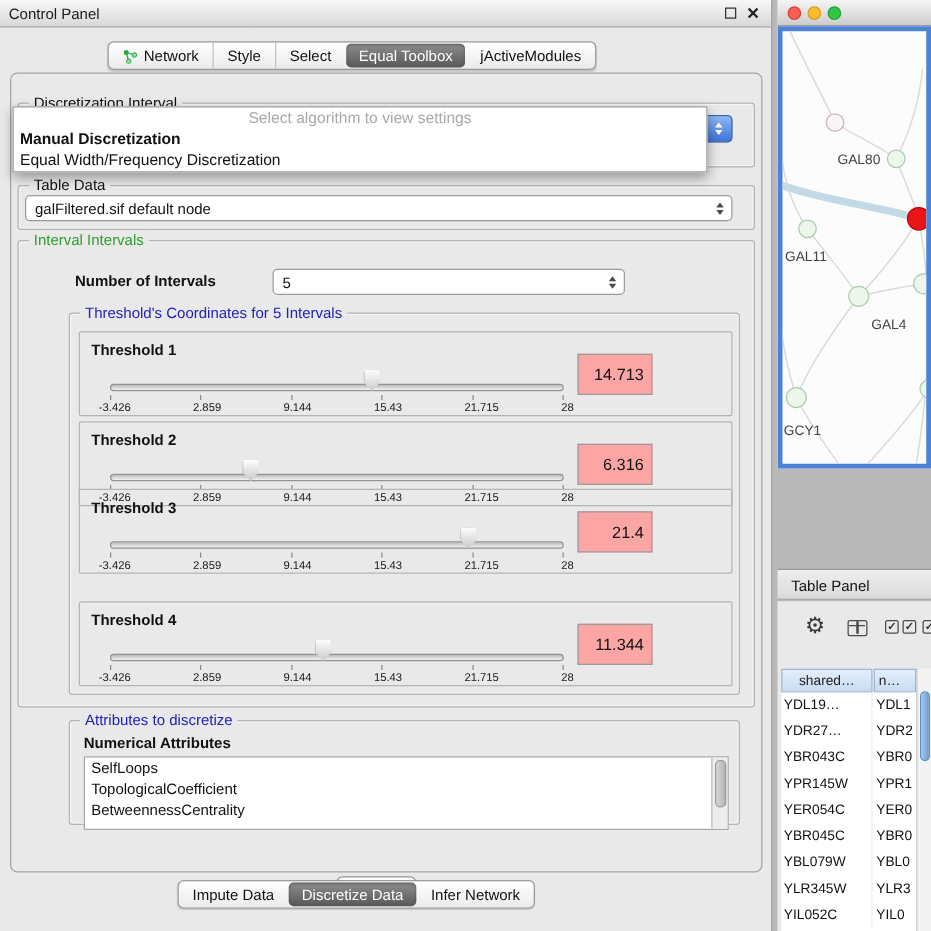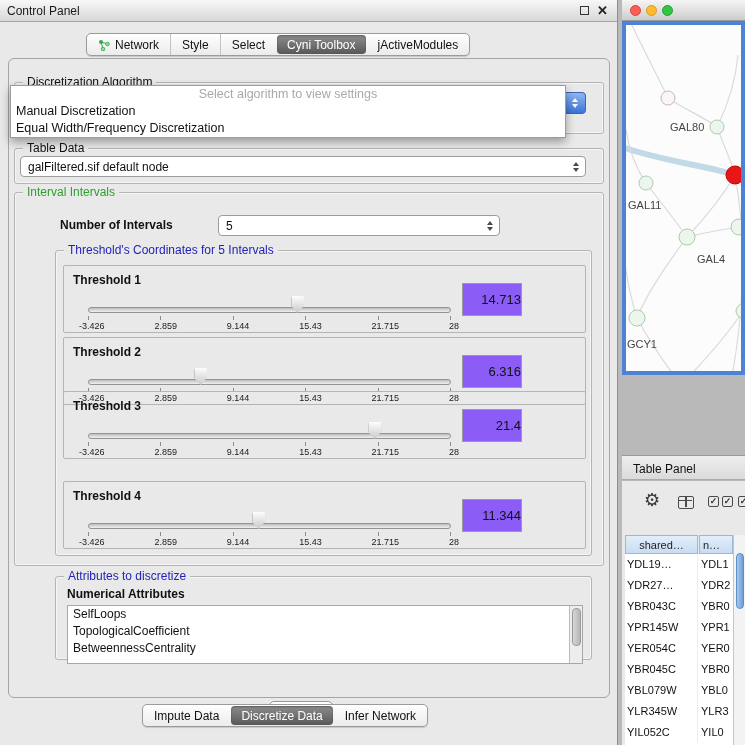--- a/index.html
+++ b/index.html
@@ -38,21 +38,21 @@
   .tri-up{width:0;height:0;border-left:3.5px solid transparent;border-right:3.5px solid transparent;border-bottom:4.5px solid #4a4a4a;display:block;}
   .tri-dn{width:0;height:0;border-left:3.5px solid transparent;border-right:3.5px solid transparent;border-top:4.5px solid #4a4a4a;display:block;}
   .blue-cap{position:absolute;right:-1px;top:-1px;bottom:-1px;width:23px;border-radius:4px;background:linear-gradient(#8fb7f1,#3a74d9);border:1px solid #3a66b0;display:flex;flex-direction:column;align-items:center;justify-content:center;gap:2px;}
   .blue-cap .tri-up{border-bottom-color:#fff;}
   .blue-cap .tri-dn{border-top-color:#fff;}
 
   
   #algo-popup{position:absolute;left:10px;top:85px;width:556px;background:#fff;border:1px solid #9c9c9c;box-shadow:0 4px 9px rgba(0,0,0,.35);z-index:10;}
   #algo-popup .opt{font-size:12.5px;line-height:17px;padding-left:5px;color:#111;}
   #algo-popup .opt.placeholder{text-align:center;color:#a9a9a9;padding-left:0;}
-  #algo-popup .opt.strong{font-weight:normal;}
+  #algo-popup .opt.strong{font-weight:bold;}
 
   #disc-group{left:14px;top:82px;width:590px;height:52px;z-index:1;}
   #algo-combo{left:20px;top:92px;width:566px;height:22px;}
   #tabledata-group{left:14px;top:148px;width:590px;height:36px;}
   #tabledata-combo{left:20px;top:156px;width:566px;height:21px;}
 
   #interval-group{left:14px;top:192px;width:590px;height:374px;}
   .bold-label{position:absolute;font-weight:bold;font-size:12px;color:#111;white-space:nowrap;}
   #numint-label{left:60px;top:218px;}
   #numint-combo{left:218px;top:215px;width:282px;height:21px;}
@@ -60,21 +60,21 @@
 
   .thr{position:absolute;left:7px;width:523px;height:68px;border:1px solid #b5b5b5;border-radius:2px;}
   .thr-label{position:absolute;left:9px;top:7px;font-weight:bold;font-size:12px;}
   .slider{position:absolute;left:24px;top:0;width:363px;height:68px;}
   .track{position:absolute;left:0;right:0;top:41px;height:6px;background:linear-gradient(#bdbdbd,#f1f1f1);border:1px solid #949494;border-radius:3px;}
   .thumb{position:absolute;top:30px;width:13px;height:17px;transform:translateX(-50%);background:linear-gradient(#fdfdfd,#c9c9c9);clip-path:polygon(8% 0%,92% 0%,100% 10%,100% 58%,50% 100%,0% 58%,0% 10%);filter:drop-shadow(0 0 1px rgba(0,0,0,.65));}
   .ticks{position:absolute;left:0;right:0;top:50px;height:4px;display:flex;justify-content:space-between;}
   .ticks i{width:1px;height:4px;background:#8a8a8a;display:block;}
   .scale{position:absolute;left:-9px;right:-8px;top:55px;display:flex;justify-content:space-between;}
   .scale-label{font-size:9px;color:#1a1a1a;}
-  .valuebox{position:absolute;left:398px;top:17px;width:60px;height:33px;background:#8b5cf6;border:1px solid #9b9b9b;font-size:13px;display:flex;align-items:center;justify-content:flex-end;}
+  .valuebox{position:absolute;left:398px;top:17px;width:60px;height:33px;background:#fca5a5;border:1px solid #9b9b9b;font-size:13px;display:flex;align-items:center;justify-content:flex-end;padding-right:6px;}
 
   #attrs-group{left:55px;top:576px;width:537px;height:84px;}
   .attrs-sub{left:11px;top:10px;}
   .listbox{position:absolute;left:11px;top:28px;width:516px;height:59px;background:#fff;border:1px solid #a8a8a8;overflow:hidden;}
   .list-item{font-size:12px;line-height:17px;padding-left:5px;white-space:nowrap;}
   .vscroll{position:absolute;right:0;top:0;bottom:0;width:13px;background:#ededed;border-left:1px solid #bbb;}
   .vthumb{position:absolute;left:1.5px;top:2px;width:9px;height:38px;background:linear-gradient(90deg,#d6d6d6,#b5b5b5);border:1px solid #9a9a9a;border-radius:4px;}
 
   .apply{position:absolute;left:269px;top:671px;width:64px;height:21px;background:linear-gradient(#ffffff,#e1e1e1);border:1px solid #969696;border-radius:5px;font-size:12px;font-family:"Liberation Sans",sans-serif;color:#111;margin-top:30px;}
 
@@ -134,31 +134,31 @@
         </svg>
         <span>Network</span>
       </div>
       <div class="tab">
           <span>Style</span>
         </div>
       <div class="tab">
           <span>Select</span>
         </div>
       <div class="tab selected">
-          <span>Cyni Toolbox</span>
+          <span>Equal Toolbox</span>
         </div>
       <div class="tab">
           <span>jActiveModules</span>
         </div>
     </div>
 
     <div class="content-frame"></div>
 
     <div class="group" id="disc-group">
-      <span class="group-title">Discretization Algorithm</span>
+      <span class="group-title">Discretization Interval</span>
     </div>
     <div class="combo" id="algo-combo">
       <span class="blue-cap">
           <i class="tri-up"></i>
           <i class="tri-dn"></i>
         </span>
     </div>
     <div id="algo-popup">
       <div class="opt placeholder">Select algorithm to view settings</div>
       <div class="opt strong">Manual Discretization</div>

